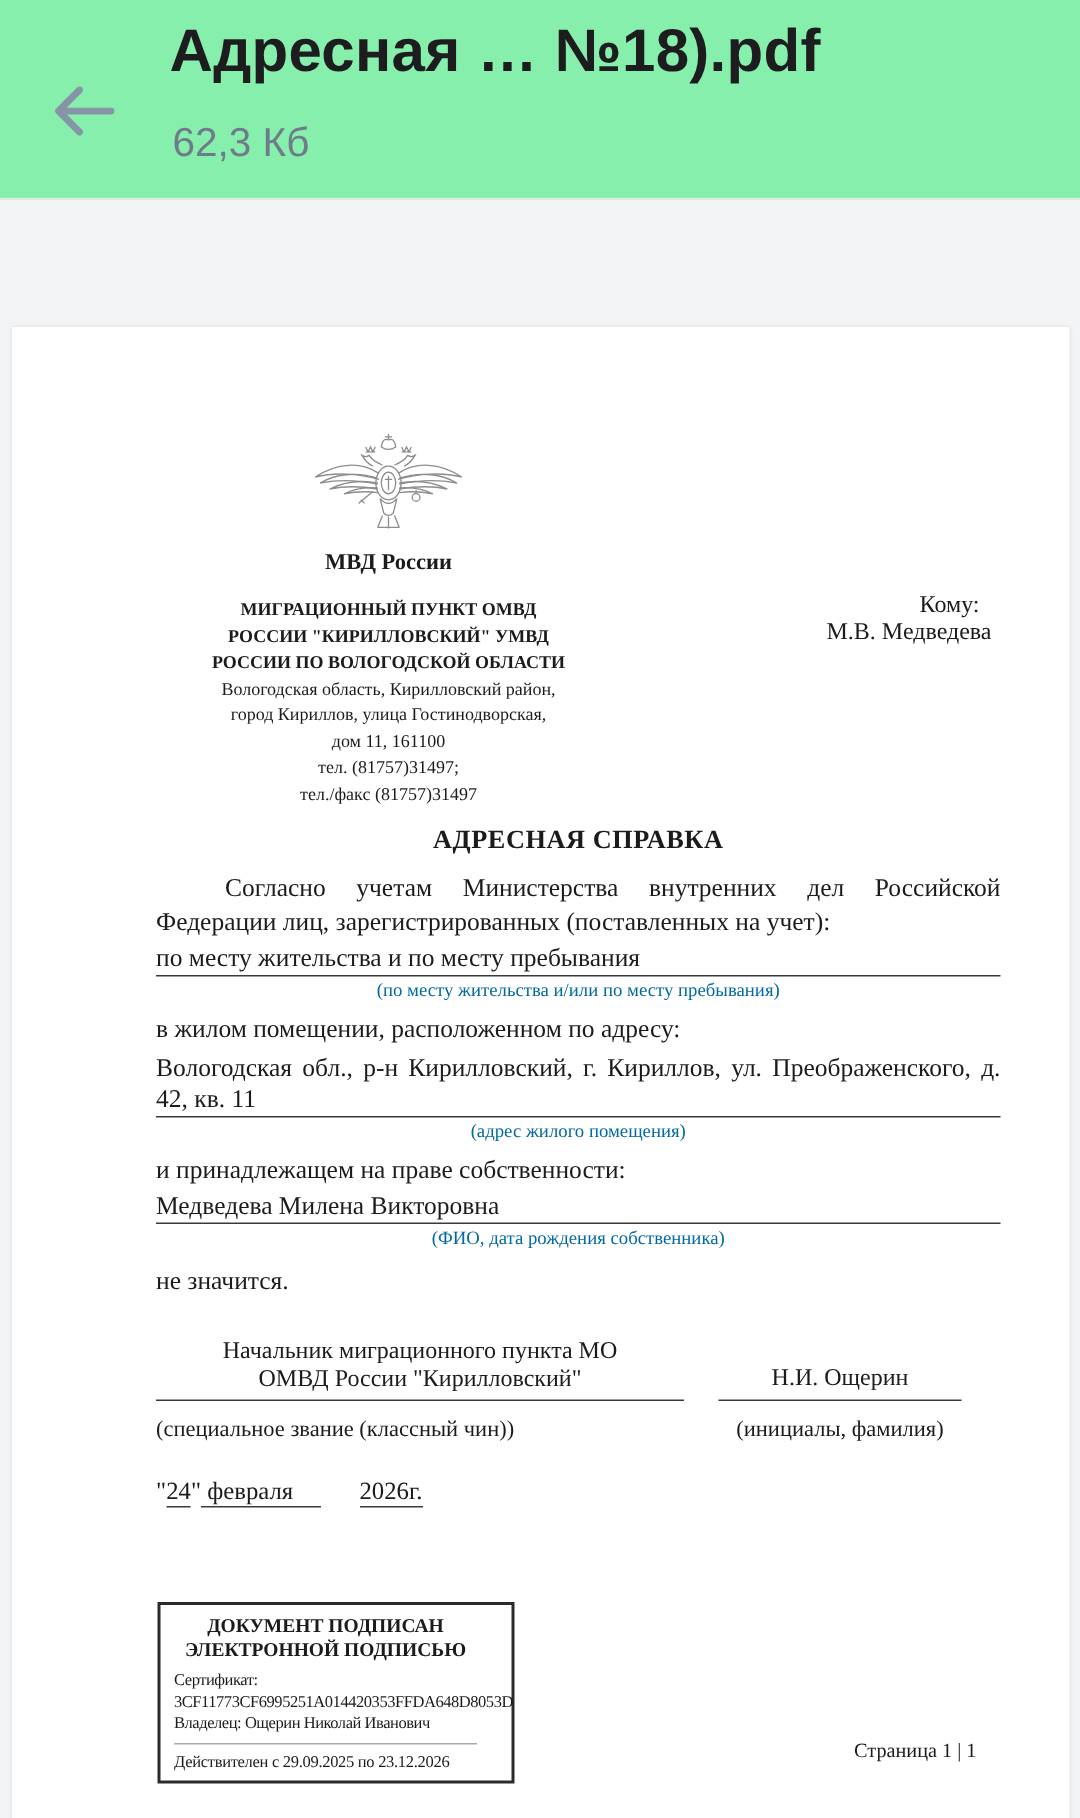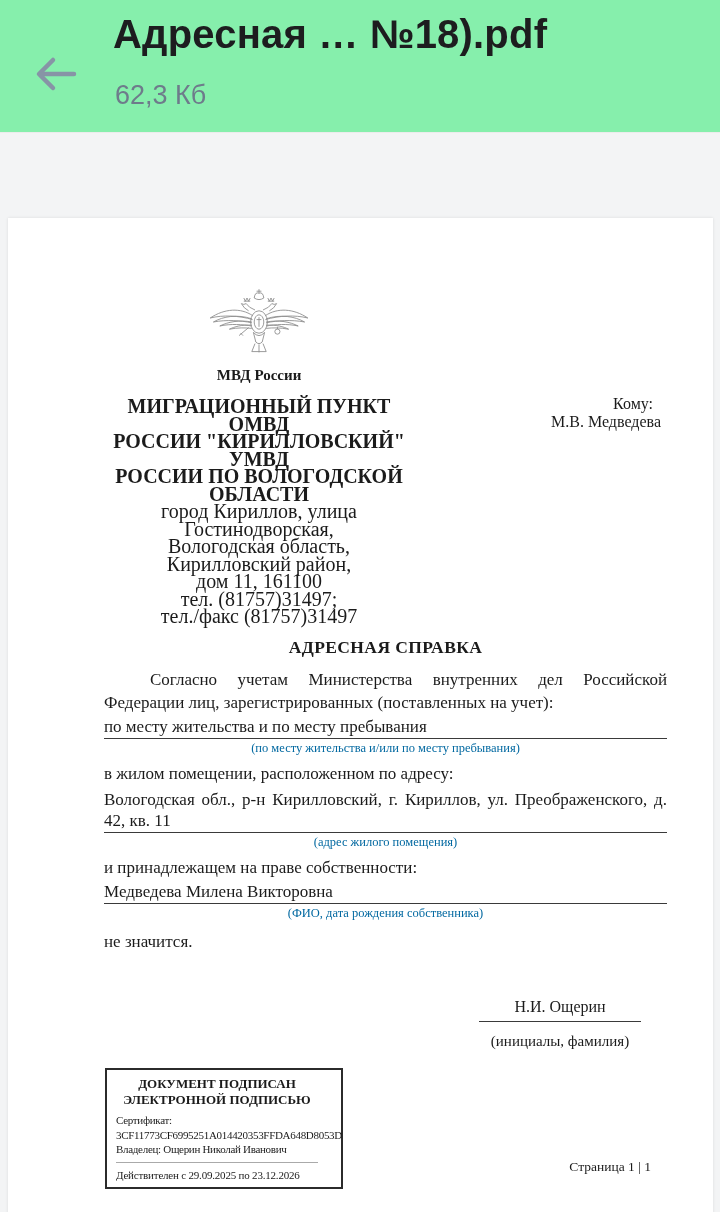--- a/index.html
+++ b/index.html
@@ -28,21 +28,21 @@
   .page{
     position:absolute;left:8px;top:218px;width:705px;height:1000px;
     background:#ffffff;box-shadow:0 0 3px rgba(0,0,0,.10);
     box-sizing:border-box;padding:65px 46px 0 96px;
     font-family:"Liberation Serif",serif;color:#1b1b1b;font-size:17px;
   }
   .doc-head{display:flex;}
   .org-col{width:310px;text-align:center;flex:none;}
   .emblem{display:block;margin:2px auto 0;width:104px;height:78px;}
   .emblem-caption{font-weight:700;font-size:15px;margin-top:4px;}
-  .org-lines{margin-top:14px;font-size:20px;line-height:17.5px;}
+  .org-lines{margin-top:14px;font-size:12px;line-height:17.5px;}
   .org-lines .b{font-weight:700;}
   .to-col{flex:1;padding-top:112px;text-align:right;}
   .to-label{padding-right:14px;font-size:16px;}
   .to-name{margin-top:0;padding-right:6px;font-size:16px;}
   .ref-line{margin-top:5px;padding-left:34px;font-size:16.5px;}
   .doc-title{margin-top:11px;text-align:center;font-weight:700;font-size:17.5px;letter-spacing:.4px;}
   .intro{margin-top:10px;text-indent:46px;text-align:justify;line-height:23px;}
   .fill-line{border-bottom:1px solid #3a3a3a;padding-bottom:1px;margin-top:3px;}
   .cap{font-size:12.5px;text-align:center;color:#0369a1;margin-top:2px;}
   .plain{margin-top:6px;line-height:23px;}
@@ -124,22 +124,22 @@
               <path d="M60 72 L56 82 M65 73 v10 M70 72 l4 10"></path>
               <path d="M56 82 h18"></path>
             </g>
           </svg>
         </span>
         <div class="emblem-caption">МВД России</div>
         <div class="org-lines">
           <div class="b">МИГРАЦИОННЫЙ ПУНКТ ОМВД</div>
           <div class="b">РОССИИ "КИРИЛЛОВСКИЙ" УМВД</div>
           <div class="b">РОССИИ ПО ВОЛОГОДСКОЙ ОБЛАСТИ</div>
+          <div>Вологодская область, Кирилловский район,</div>
           <div>город Кириллов, улица Гостинодворская,</div>
-          <div>Вологодская область, Кирилловский район,</div>
           <div>дом 11, 161100</div>
           <div>тел. (81757)31497;</div>
           <div>тел./факс (81757)31497</div>
         </div>
       </div>
       <div class="to-col">
         <div class="to-label">Кому:</div>
         <div class="to-name">М.В. Медведева</div>
       </div>
     </div>
@@ -155,20 +155,27 @@
     <div class="fill-line" style="margin-top:0">42, кв. 11</div>
     <div class="cap">(адрес жилого помещения)</div>
 
     <div class="plain">и принадлежащем на праве собственности:</div>
     <div class="fill-line">Медведева Милена Викторовна</div>
     <div class="cap">(ФИО, дата рождения собственника)</div>
 
     <div class="plain" style="margin-top:9px">не значится.</div>
 
     <div class="sig-row">
+      <div class="sig-left">
+        <div class="sig-post">
+          <div>Начальник миграционного пункта МО</div>
+          <div>ОМВД России "Кирилловский"</div>
+        </div>
+        <div class="sig-caption">(специальное звание (классный чин))</div>
+      </div>
       <div class="sig-right">
         <div class="sig-name">Н.И. Ощерин</div>
         <div class="sig-name-caption">(инициалы, фамилия)</div>
       </div>
     </div>
 
     <div class="date-line"><span>"</span><span class="u">24</span><span>"</span><span class="u" style="padding-right:14px;white-space:pre;"> февраля </span><span class="gap"></span><span class="u">2026г.</span></div>
 
     <div class="stamp">
       <div class="stamp-title">

